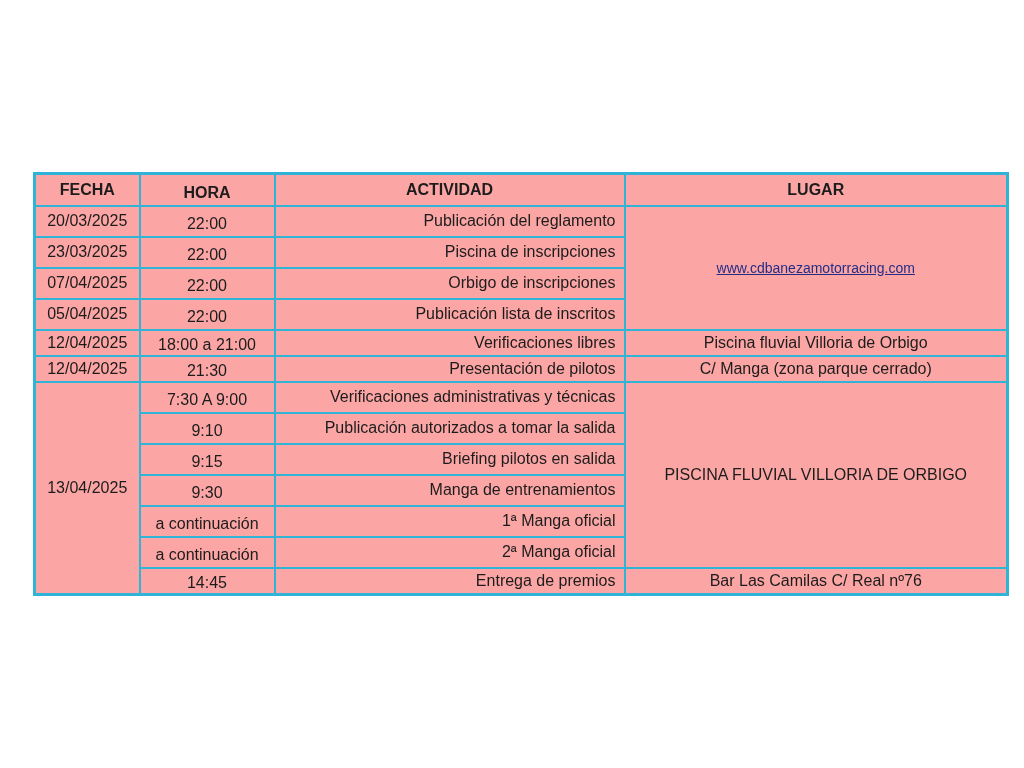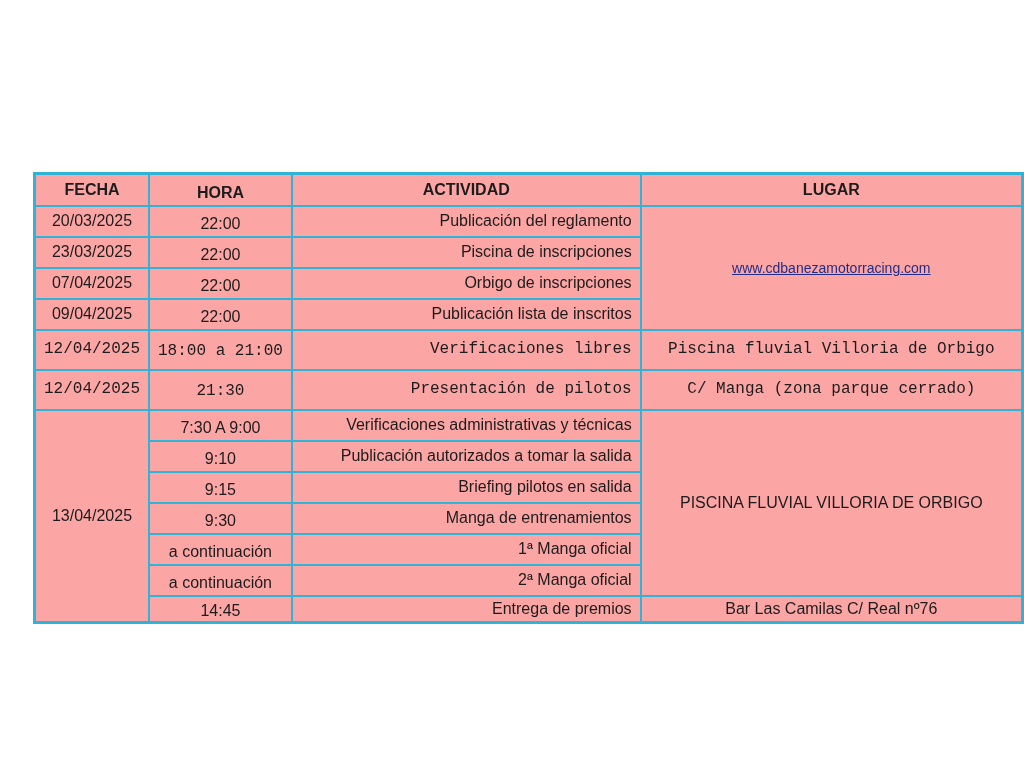--- a/index.html
+++ b/index.html
@@ -38,21 +38,21 @@
     white-space: nowrap;
   }
   th {
     font-weight: bold;
     text-align: center;
     font-size: 16px;
     color: #1c1c1c;
   }
   tr.hdr  { height: 32px; }
   tr.r31  { height: 31px; }
-  tr.r26  { height: 40px; font-family: Liberation Mono, monospace; }
+  tr.r26  { height: 26px; }
   tr.r27  { height: 27px; margin-left: 12px; }
   .th-hora     { padding-top: 7px; }
   .cell-fecha  { text-align: center; }
   .cell-hora   { text-align: center; padding-top: 5px; }
   .cell-actividad { text-align: right; }
   .cell-lugar  { text-align: center; }
   .weblink {
     color: #232d87;
     text-decoration: underline;
     cursor: pointer;
@@ -90,21 +90,21 @@
       <td class="cell-fecha">23/03/2025</td>
       <td class="cell-hora">22:00</td>
       <td class="cell-actividad">Piscina de inscripciones</td>
     </tr>
     <tr class="r31">
       <td class="cell-fecha">07/04/2025</td>
       <td class="cell-hora">22:00</td>
       <td class="cell-actividad">Orbigo de inscripciones</td>
     </tr>
     <tr class="r31">
-      <td class="cell-fecha">09/04/2025</td>
+      <td class="cell-fecha">05/04/2025</td>
       <td class="cell-hora">22:00</td>
       <td class="cell-actividad">Publicación lista de inscritos</td>
     </tr>
     <tr class="r26">
       <td class="cell-fecha">12/04/2025</td>
       <td class="cell-hora">18:00 a 21:00</td>
       <td class="cell-actividad">Verificaciones libres</td>
       <td class="cell-lugar">Piscina fluvial Villoria de Orbigo</td>
     </tr>
     <tr class="r26">

